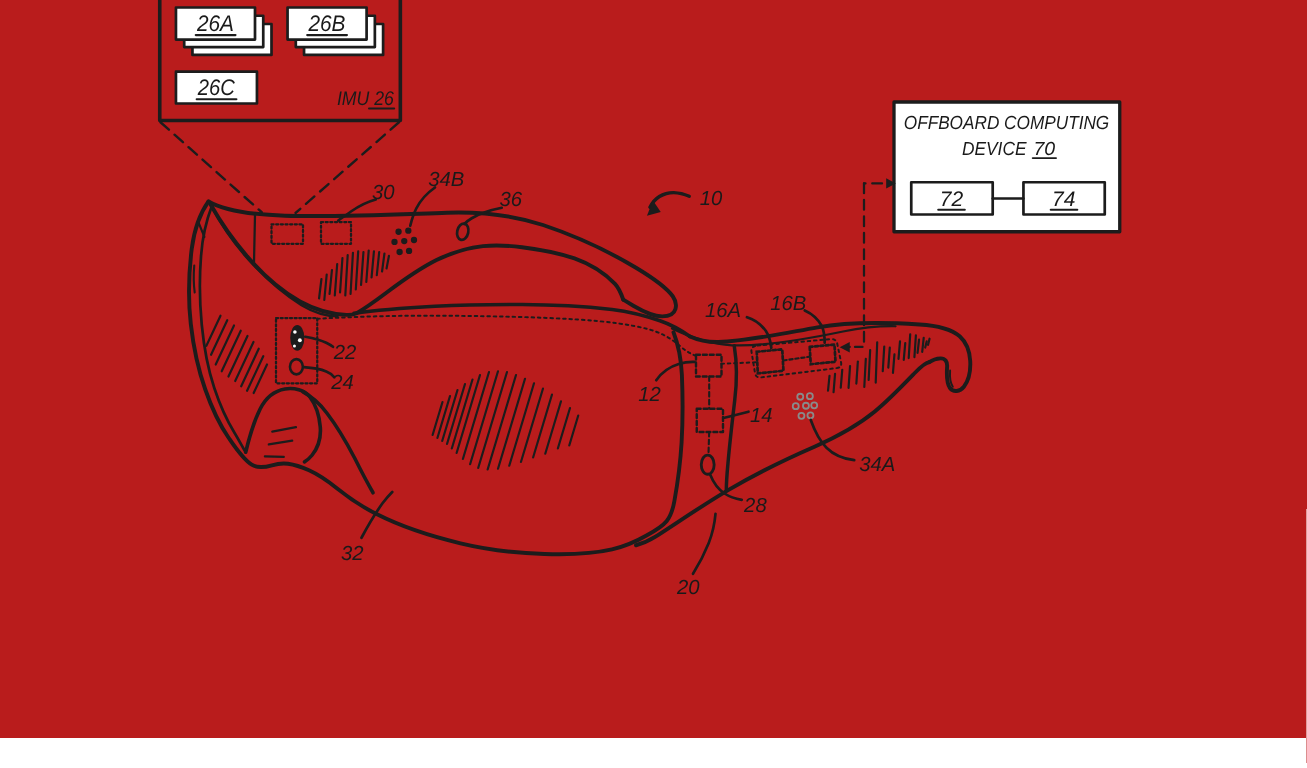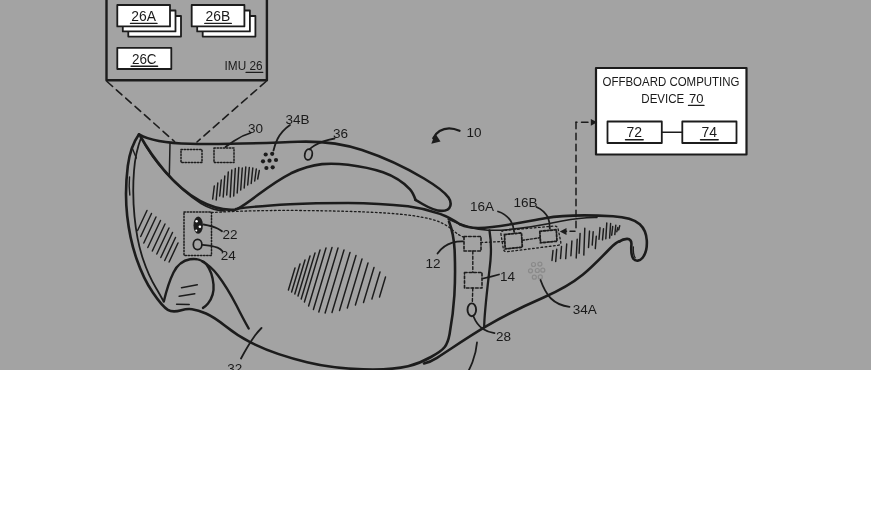--- a/index.html
+++ b/index.html
@@ -1,16 +1,16 @@
 <!DOCTYPE html>
 <html><head>
 <meta charset="utf-8">
 <style>
   html,body{margin:0;padding:0;background:#ffffff;}
-  #stage{position:relative;width:871px;height:370px;background:#a3a3a3;overflow:hidden;}
+  #stage{position:relative;width:871px;height:492px;background:#b91c1c;overflow:hidden;font-style:italic;}
   svg{position:absolute;left:0;top:0;}
   text{font-family:"Liberation Sans",sans-serif;fill:#1a1a1a;}
 </style>
 </head>
 <body>
 <div id="stage">
 <svg width="871" height="512" viewBox="0 0 871 512">
 <g fill="none" stroke="#1c1c1c" stroke-linecap="round" stroke-linejoin="round">
 
 <g id="imubox">

